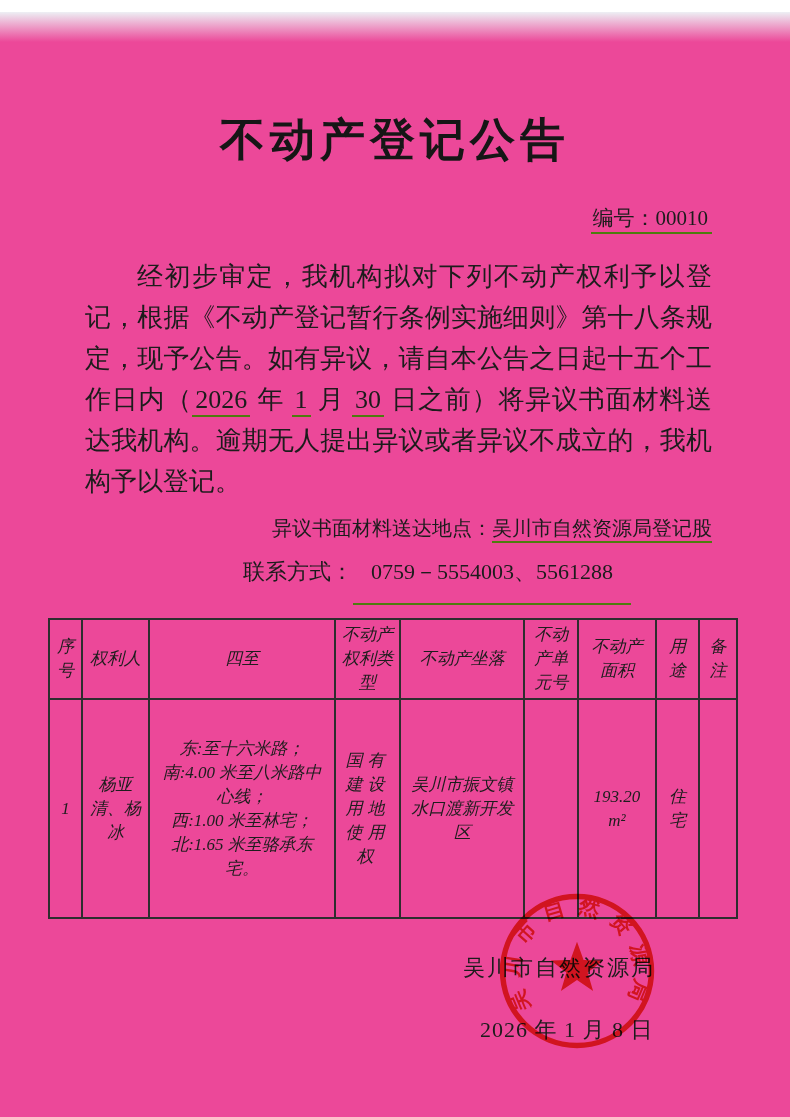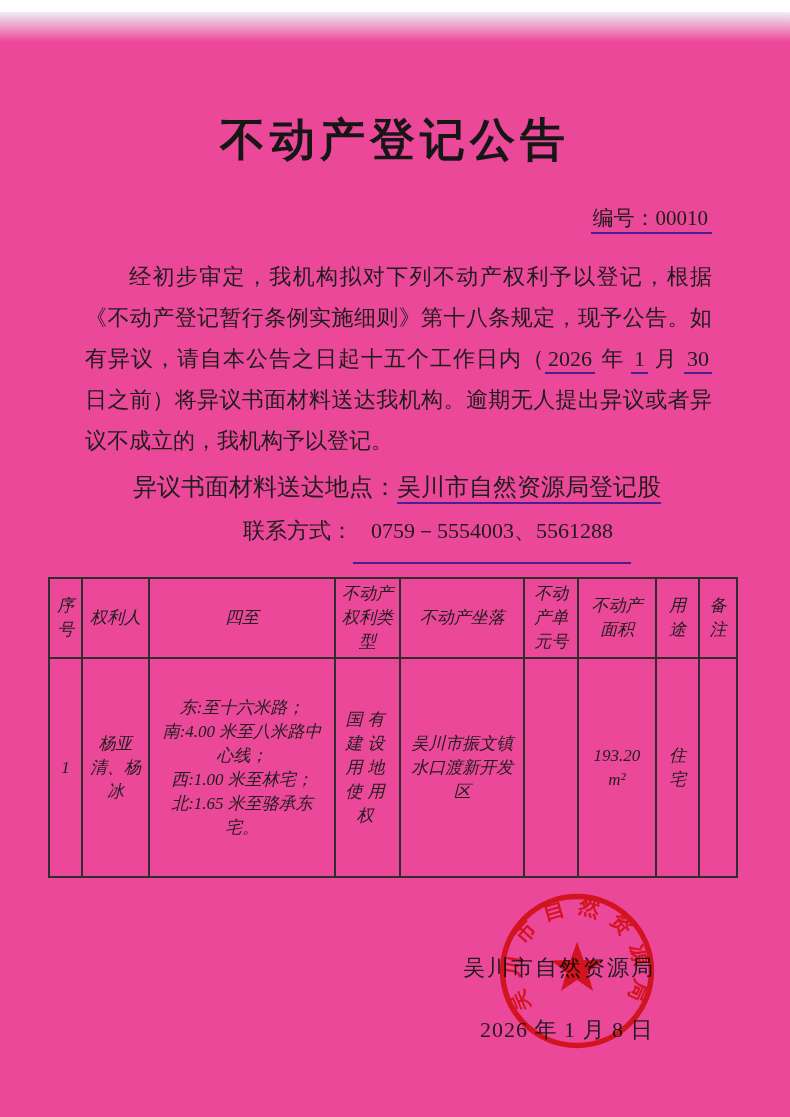--- a/index.html
+++ b/index.html
@@ -35,36 +35,37 @@
     color: #161616;
   }
 
   .doc-number {
     margin: 34px 78px 0 0;
     text-align: right;
     font-size: 21px;
   }
   .doc-number .u { padding: 0 4px 2px 2px; }
 
-  .u { border-bottom: 2px solid #4c1d95; }
+  .u { border-bottom: 2px solid #4d7c0f; }
 
   .notice-para {
     margin: 24px 78px 0 85px;
-    font-size: 22px;
+    font-size: 26px;
     line-height: 41px;
     text-align: justify;
     text-indent: 2em;
   }
   .notice-para .u { padding: 0 3px 1px 3px; }
 
   .delivery-line {
     margin: 6px 78px 0 85px;
-    font-size: 24px;
+    font-size: 20px;
     line-height: 40px;
     text-indent: 2em;
+    text-align: right;
   }
   .delivery-line .u { padding-bottom: 2px; }
 
   .contact-line {
     margin: 4px 0 0 243px;
     font-size: 22px;
     line-height: 40px;
   }
   .contact-line .u { padding: 0 18px 19px 18px; }
 

